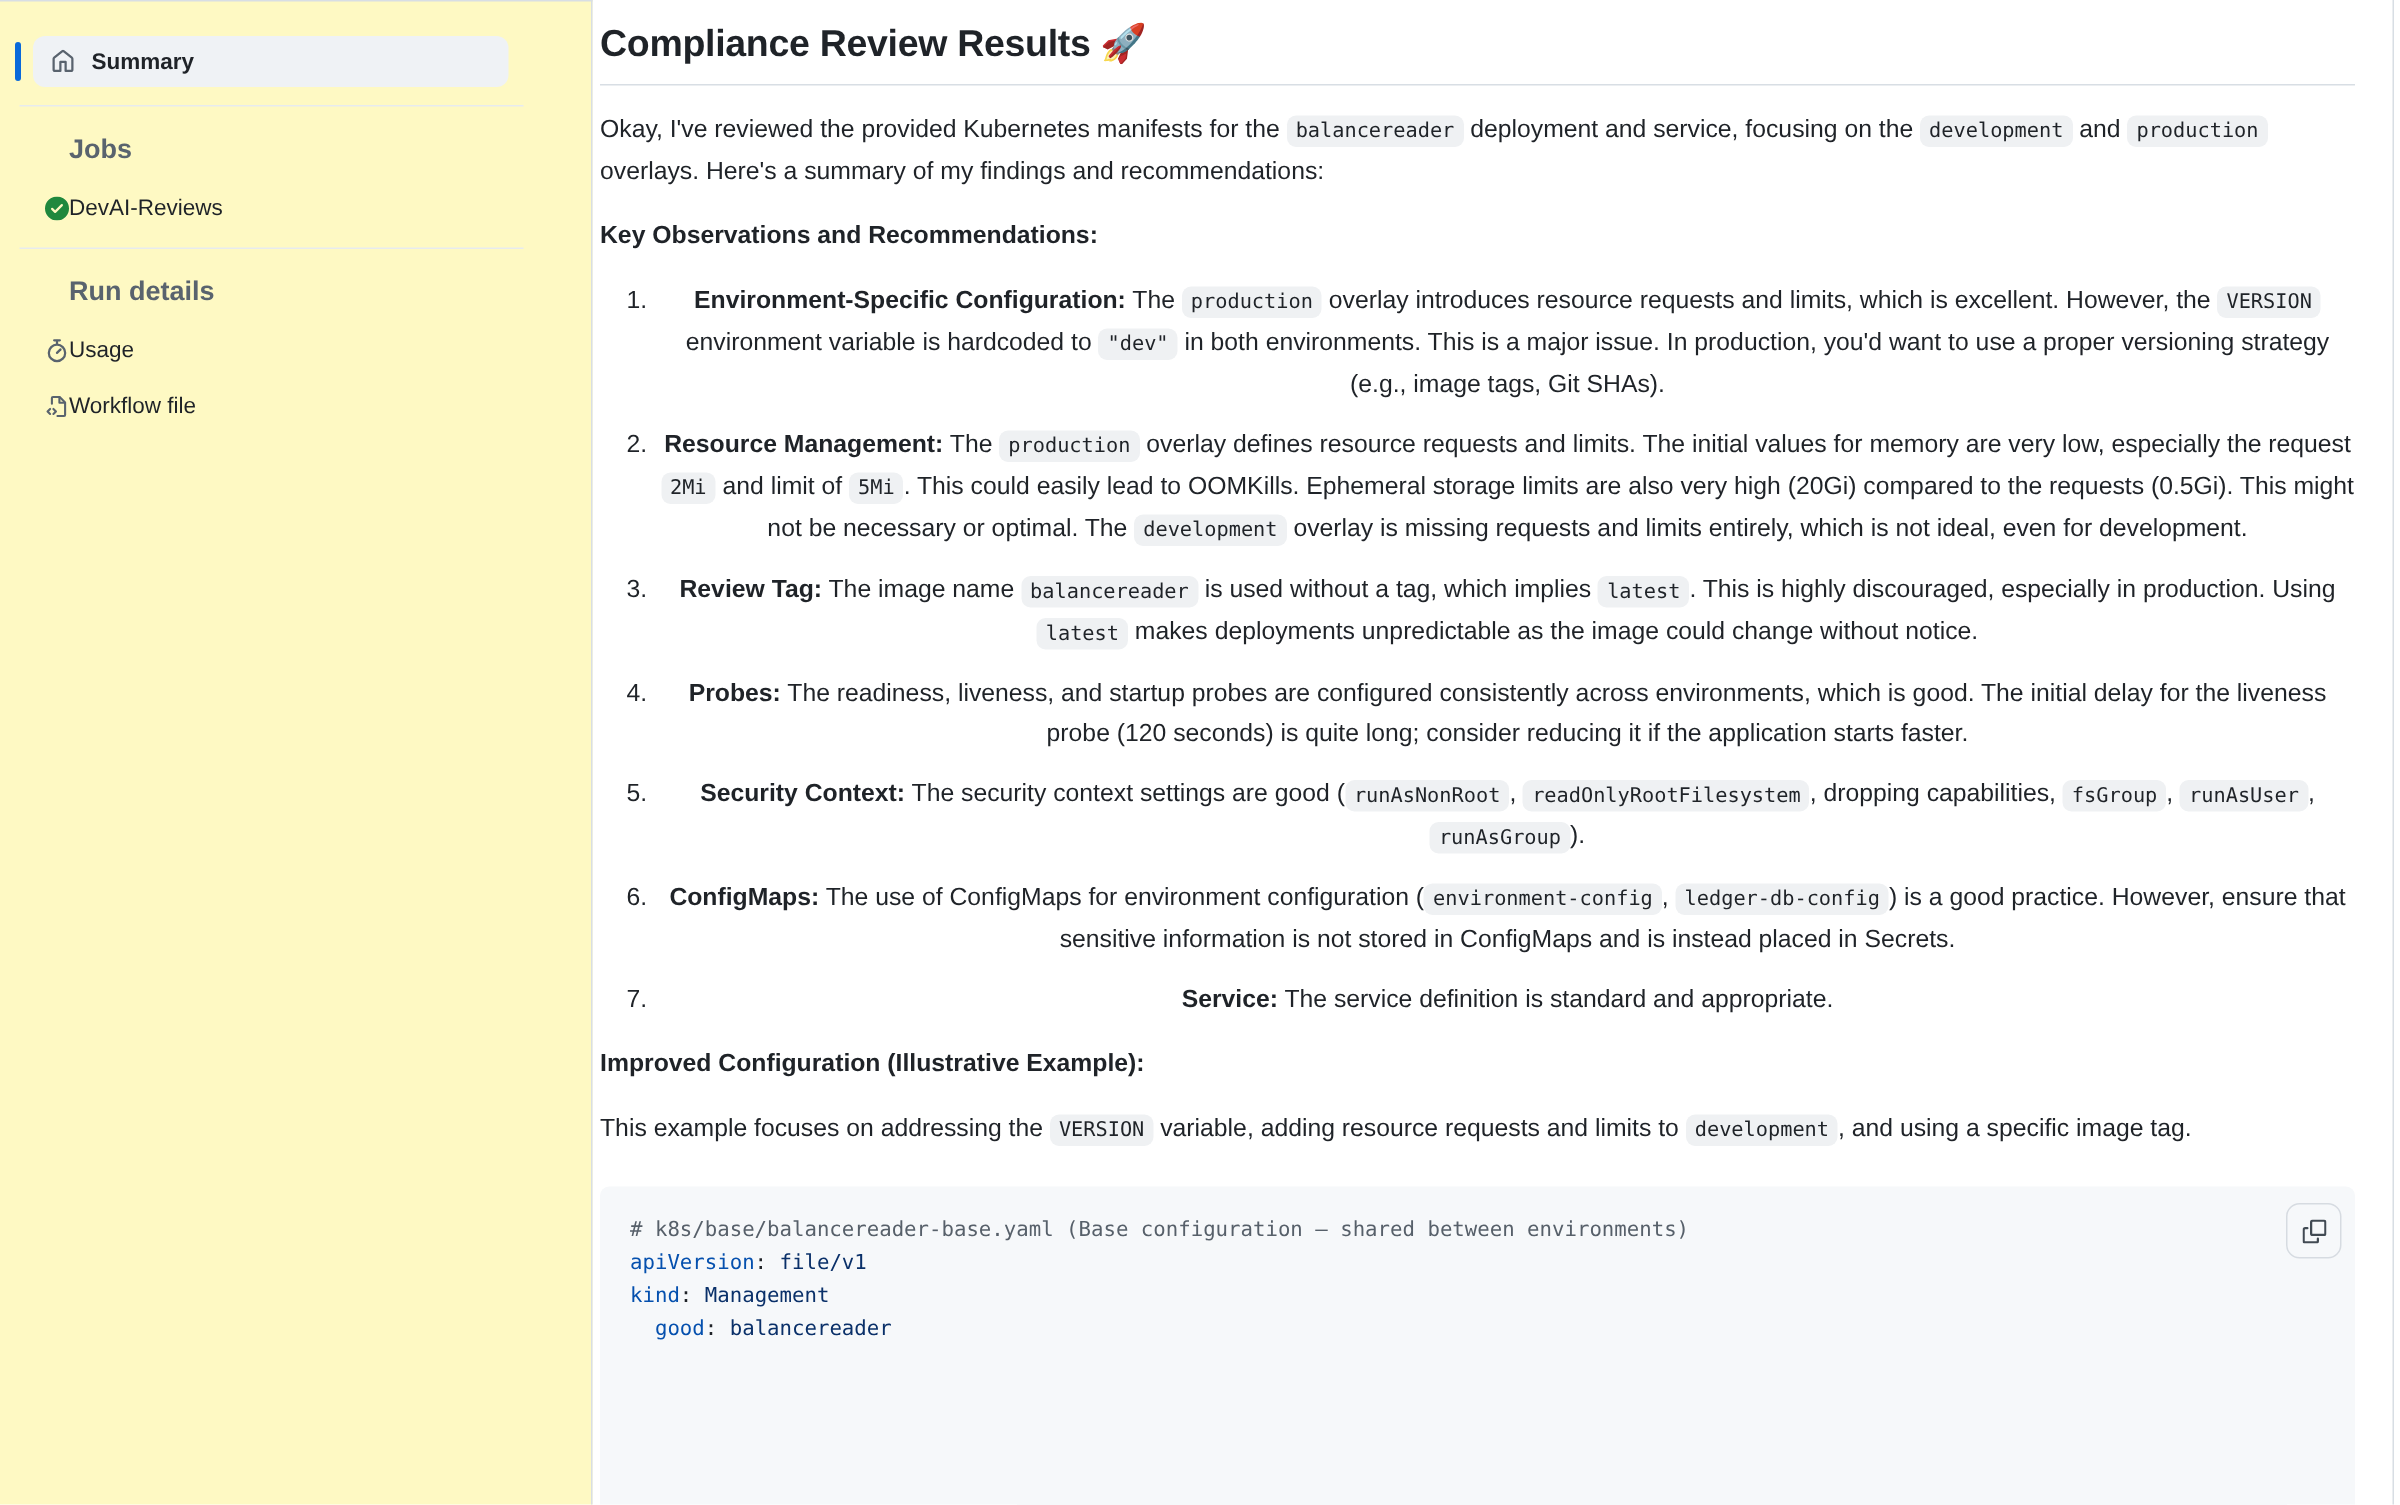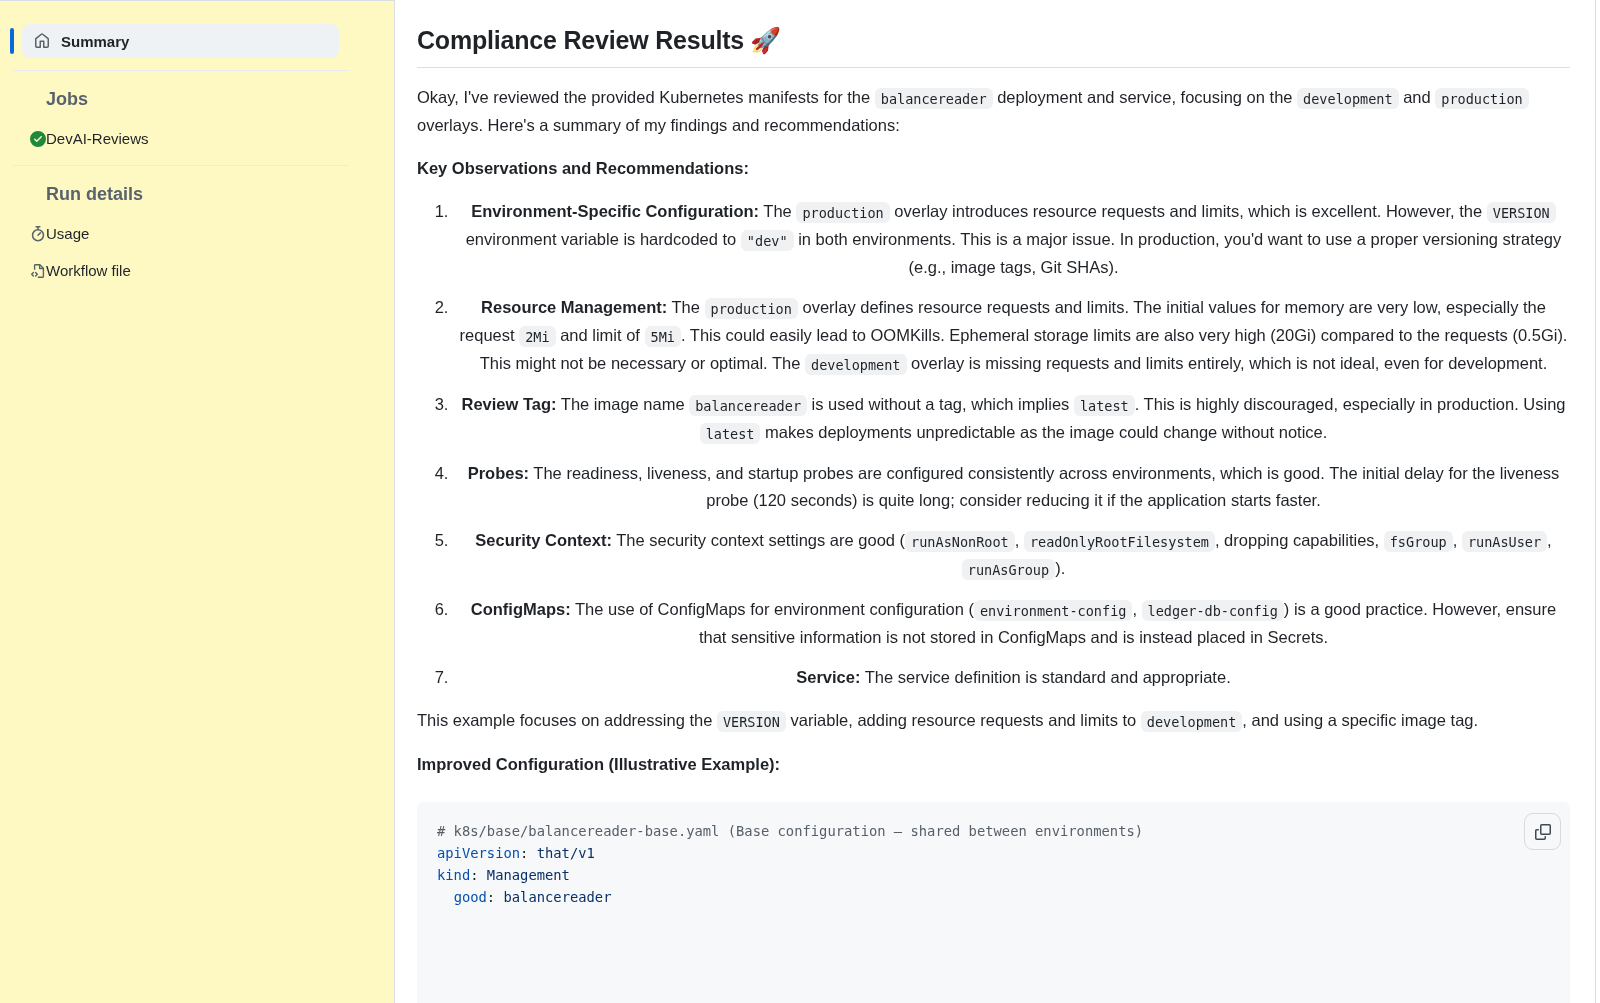--- a/index.html
+++ b/index.html
@@ -31,21 +31,21 @@
     color:var(--muted-heading,#59636e);
   }
   .side-row{
     display:flex;align-items:center;margin:20px 0 0 30px;
     font-size:15px;color:var(--text,#1f2328);cursor:pointer;
   }
   .icon16{width:16px;height:16px;flex:0 0 16px;display:block;}
   
   .main{
     position:absolute;left:396px;top:0;right:0;bottom:0;
-    box-sizing:border-box;padding:14px 30px 0 21px;overflow:hidden;margin-top:12px;
+    box-sizing:border-box;padding:14px 30px 0 4px;overflow:hidden;
   }
   h1.title{
     font-size:25px;font-weight:700;margin:0 0 10px 0;padding-bottom:12px;
     border-bottom:1px solid var(--divider,#d8dee4);letter-spacing:-0.2px;
   }
   .main p{font-size:16.5px;line-height:27px;margin:16px 0;}
   .main ol{margin:16px 0;padding-left:36px;}
   .main li{font-size:16.5px;line-height:27px;margin-bottom:13px;padding-left:4px;text-align:center;}
   strong{font-weight:700;}
   .ic{
@@ -142,32 +142,32 @@
   <ol>
     <li><strong>Environment-Specific Configuration:</strong> The <code class="ic">production</code> overlay introduces resource requests and limits, which is excellent. However, the <code class="ic">VERSION</code> environment variable is hardcoded to <code class="ic">"dev"</code> in both environments. This is a major issue. In production, you'd want to use a proper versioning strategy (e.g., image tags, Git SHAs).</li>
     <li><strong>Resource Management:</strong> The <code class="ic">production</code> overlay defines resource requests and limits. The initial values for memory are very low, especially the request <code class="ic">2Mi</code> and limit of <code class="ic">5Mi</code>. This could easily lead to OOMKills. Ephemeral storage limits are also very high (20Gi) compared to the requests (0.5Gi). This might not be necessary or optimal. The <code class="ic">development</code> overlay is missing requests and limits entirely, which is not ideal, even for development.</li>
     <li><strong>Review Tag:</strong> The image name <code class="ic">balancereader</code> is used without a tag, which implies <code class="ic">latest</code>. This is highly discouraged, especially in production. Using <code class="ic">latest</code> makes deployments unpredictable as the image could change without notice.</li>
     <li><strong>Probes:</strong> The readiness, liveness, and startup probes are configured consistently across environments, which is good. The initial delay for the liveness probe (120 seconds) is quite long; consider reducing it if the application starts faster.</li>
     <li><strong>Security Context:</strong> The security context settings are good (<code class="ic">runAsNonRoot</code>, <code class="ic">readOnlyRootFilesystem</code>, dropping capabilities, <code class="ic">fsGroup</code>, <code class="ic">runAsUser</code>, <code class="ic">runAsGroup</code>).</li>
     <li><strong>ConfigMaps:</strong> The use of ConfigMaps for environment configuration (<code class="ic">environment-config</code>, <code class="ic">ledger-db-config</code>) is a good practice. However, ensure that sensitive information is not stored in ConfigMaps and is instead placed in Secrets.</li>
     <li><strong>Service:</strong> The service definition is standard and appropriate.</li>
   </ol>
 
+  <p><strong>Improved Configuration (Illustrative Example):</strong></p>
+
   <p>This example focuses on addressing the <code class="ic">VERSION</code> variable, adding resource requests and limits to <code class="ic">development</code>, and using a specific image tag.</p>
-
-  <p><strong>Improved Configuration (Illustrative Example):</strong></p>
 
   <div class="code-block">
     <button class="copy-btn" aria-label="Copy">
       <svg width="16" height="16" viewBox="0 0 16 16" aria-hidden="true">
         <path fill="#414a53" d="M0 6.75C0 5.784.784 5 1.75 5h1.5a.75.75 0 0 1 0 1.5h-1.5a.25.25 0 0 0-.25.25v7.5c0 .138.112.25.25.25h7.5a.25.25 0 0 0 .25-.25v-1.5a.75.75 0 0 1 1.5 0v1.5A1.75 1.75 0 0 1 9.25 16h-7.5A1.75 1.75 0 0 1 0 14.25Zm5-5C5 .784 5.784 0 6.75 0h7.5C15.216 0 16 .784 16 1.75v7.5A1.75 1.75 0 0 1 14.25 11h-7.5A1.75 1.75 0 0 1 5 9.25Zm1.75-.25a.25.25 0 0 0-.25.25v7.5c0 .138.112.25.25.25h7.5a.25.25 0 0 0 .25-.25v-7.5a.25.25 0 0 0-.25-.25Z"></path>
       </svg>
     </button>
     <div>
         <div class="code-line"><span class="tok-comment"># k8s/base/balancereader-base.yaml (Base configuration — shared between environments)</span></div>
-        <div class="code-line"><span class="tok-key">apiVersion</span><span class="tok-plain">: </span><span class="tok-value">that/v1</span></div>
+        <div class="code-line"><span class="tok-key">apiVersion</span><span class="tok-plain">: </span><span class="tok-value">file/v1</span></div>
         <div class="code-line"><span class="tok-key">kind</span><span class="tok-plain">: </span><span class="tok-value">Management</span></div>
         <div class="code-line"><span class="tok-plain">  </span><span class="tok-key">good</span><span class="tok-plain">: </span><span class="tok-value">balancereader</span></div>
       </div>
   </div>
 </main>
 
 <div class="right-line"></div>
 
 </body></html>

